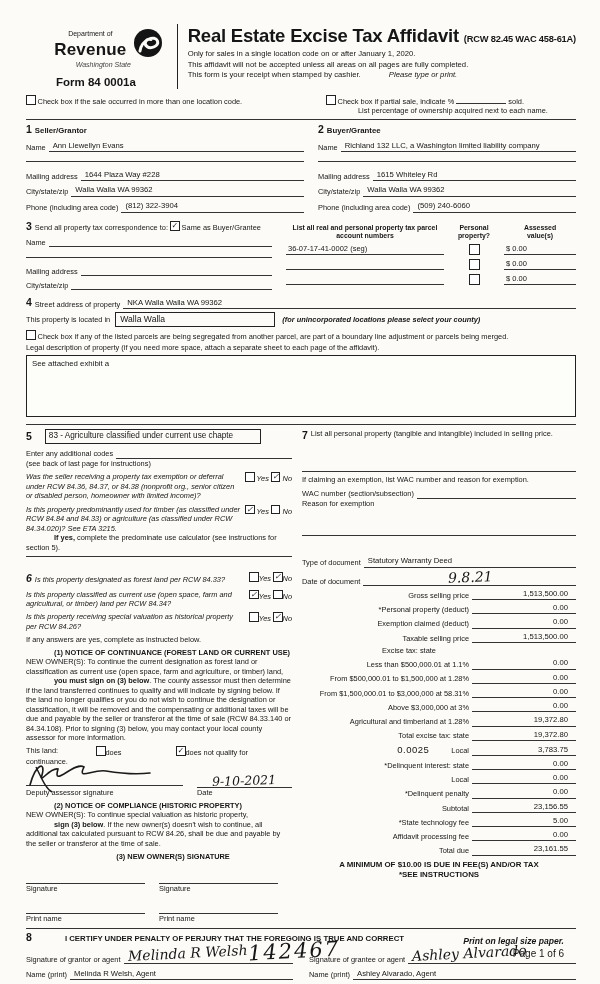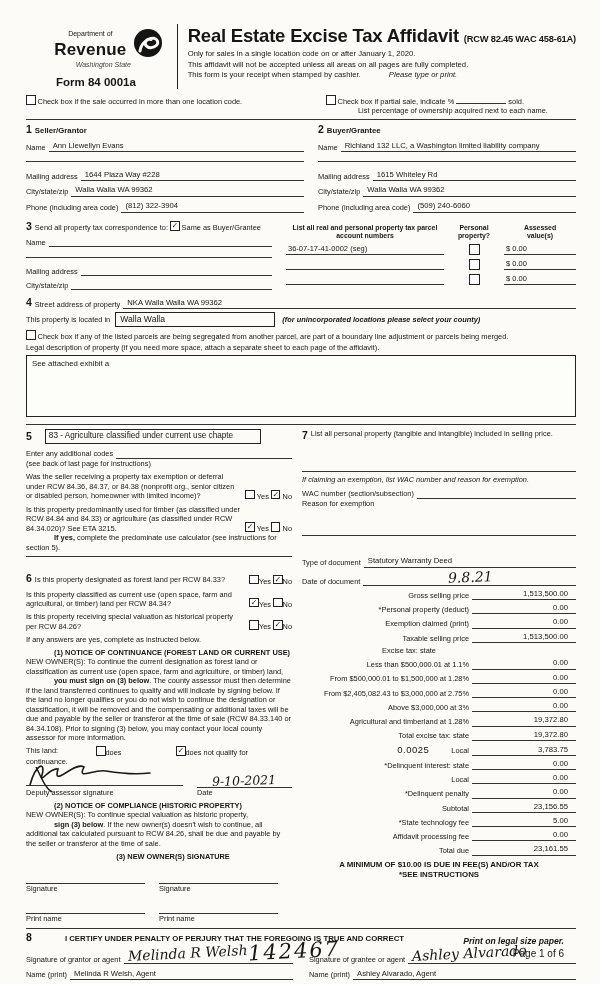--- a/index.html
+++ b/index.html
@@ -43,21 +43,21 @@
   
   .countybox{display:inline-block;border:1px solid #222;width:150px;padding:1px 4px;font-size:8.6px;margin:0 5px 0 3px;}
   .legalbox{border:1.2px solid #222;height:54px;padding:3px 5px;font-size:7.8px;margin-top:2px;background:#fdfdfa;}
   .bi{font-weight:bold;font-style:italic;}
   
   .main{display:flex;margin-top:7px;}
   .mleft{width:276px;padding-right:10px;border-top:1px solid #333;padding-top:4px;box-sizing:border-box;}
   .mright{flex:1;border-top:1px solid #333;padding-top:4px;}
   .codebox{display:inline-block;border:1px solid #222;width:208px;padding:1.5px 3px;font-size:8.2px;
            white-space:nowrap;overflow:hidden;vertical-align:middle;margin-left:10px;}
-  .q{display:flex;align-items:flex-end;margin-top:4px;}
+  .q{display:flex;align-items:flex-start;margin-top:4px;font-style:italic;}
   .qtext{flex:1;padding-right:4px;}
   .yn{white-space:nowrap;}
   .bold{font-weight:bold;padding-left:28px;}
   .para{margin-top:3.5px;}
   .sig-svg{position:absolute;left:-4px;top:-20px;}
   .handdate{font-size:12.5px;font-style:italic;font-family:"DejaVu Serif",serif;display:inline-block;
             transform:rotate(-2deg);white-space:nowrap;line-height:1;}
   .script{font-size:14px;font-style:italic;font-family:"DejaVu Serif",serif;display:inline-block;
           transform:rotate(-3deg);white-space:nowrap;line-height:.7;position:relative;top:-2px;}
   .under2{display:flex;margin-top:10px;}
@@ -327,21 +327,21 @@
       </div>
     </div>
 
     <div class="mright">
       <div style="display:flex;">
             <span class="secno">7</span>
         <span>List all personal property (tangible and intangible) included in selling price.</span>
           </div>
       <div style="height:26px;"></div>
       <div class="hr"></div>
-      <div style="margin-top:3px;font-style:italic;">If claiming an exemption, list WAC number and reason for exemption.</div>
+      <div style="margin-top:3px;">If claiming an exemption, list WAC number and reason for exemption.</div>
       <div class="frow">
             <span class="flabel">WAC number (section/subsection)</span>
             <span class="fval"></span>
           </div>
       <div>Reason for exemption</div>
       <div style="height:24px;"></div>
       <div class="hr"></div>
 
       <div class="frow" style="margin-top:20px;">
             <span class="flabel">Type of document</span>
@@ -354,40 +354,40 @@
 
       <div class="trow">
             <span class="tlabel">Gross selling price</span>
             <span class="tval">1,513,500.00</span>
           </div>
       <div class="trow">
             <span class="tlabel">*Personal property (deduct)</span>
             <span class="tval">0.00</span>
           </div>
       <div class="trow">
-            <span class="tlabel">Exemption claimed (print)</span>
+            <span class="tlabel">Exemption claimed (deduct)</span>
             <span class="tval">0.00</span>
           </div>
       <div class="trow">
             <span class="tlabel">Taxable selling price</span>
             <span class="tval">1,513,500.00</span>
           </div>
 
       <div class="excise-head">Excise tax: state</div>
 
       <div class="trow">
             <span class="tlabel">Less than $500,000.01 at 1.1%</span>
             <span class="tval">0.00</span>
           </div>
       <div class="trow">
             <span class="tlabel">From $500,000.01 to $1,500,000 at 1.28%</span>
             <span class="tval">0.00</span>
           </div>
       <div class="trow">
-            <span class="tlabel">From $2,405,082.43 to $3,000,000 at 2.75%</span>
+            <span class="tlabel">From $1,500,000.01 to $3,000,000 at 58.31%</span>
             <span class="tval">0.00</span>
           </div>
       <div class="trow">
             <span class="tlabel">Above $3,000,000 at 3%</span>
             <span class="tval">0.00</span>
           </div>
       <div class="trow">
             <span class="tlabel">Agricultural and timberland at 1.28%</span>
             <span class="tval">19,372.80</span>
           </div>

